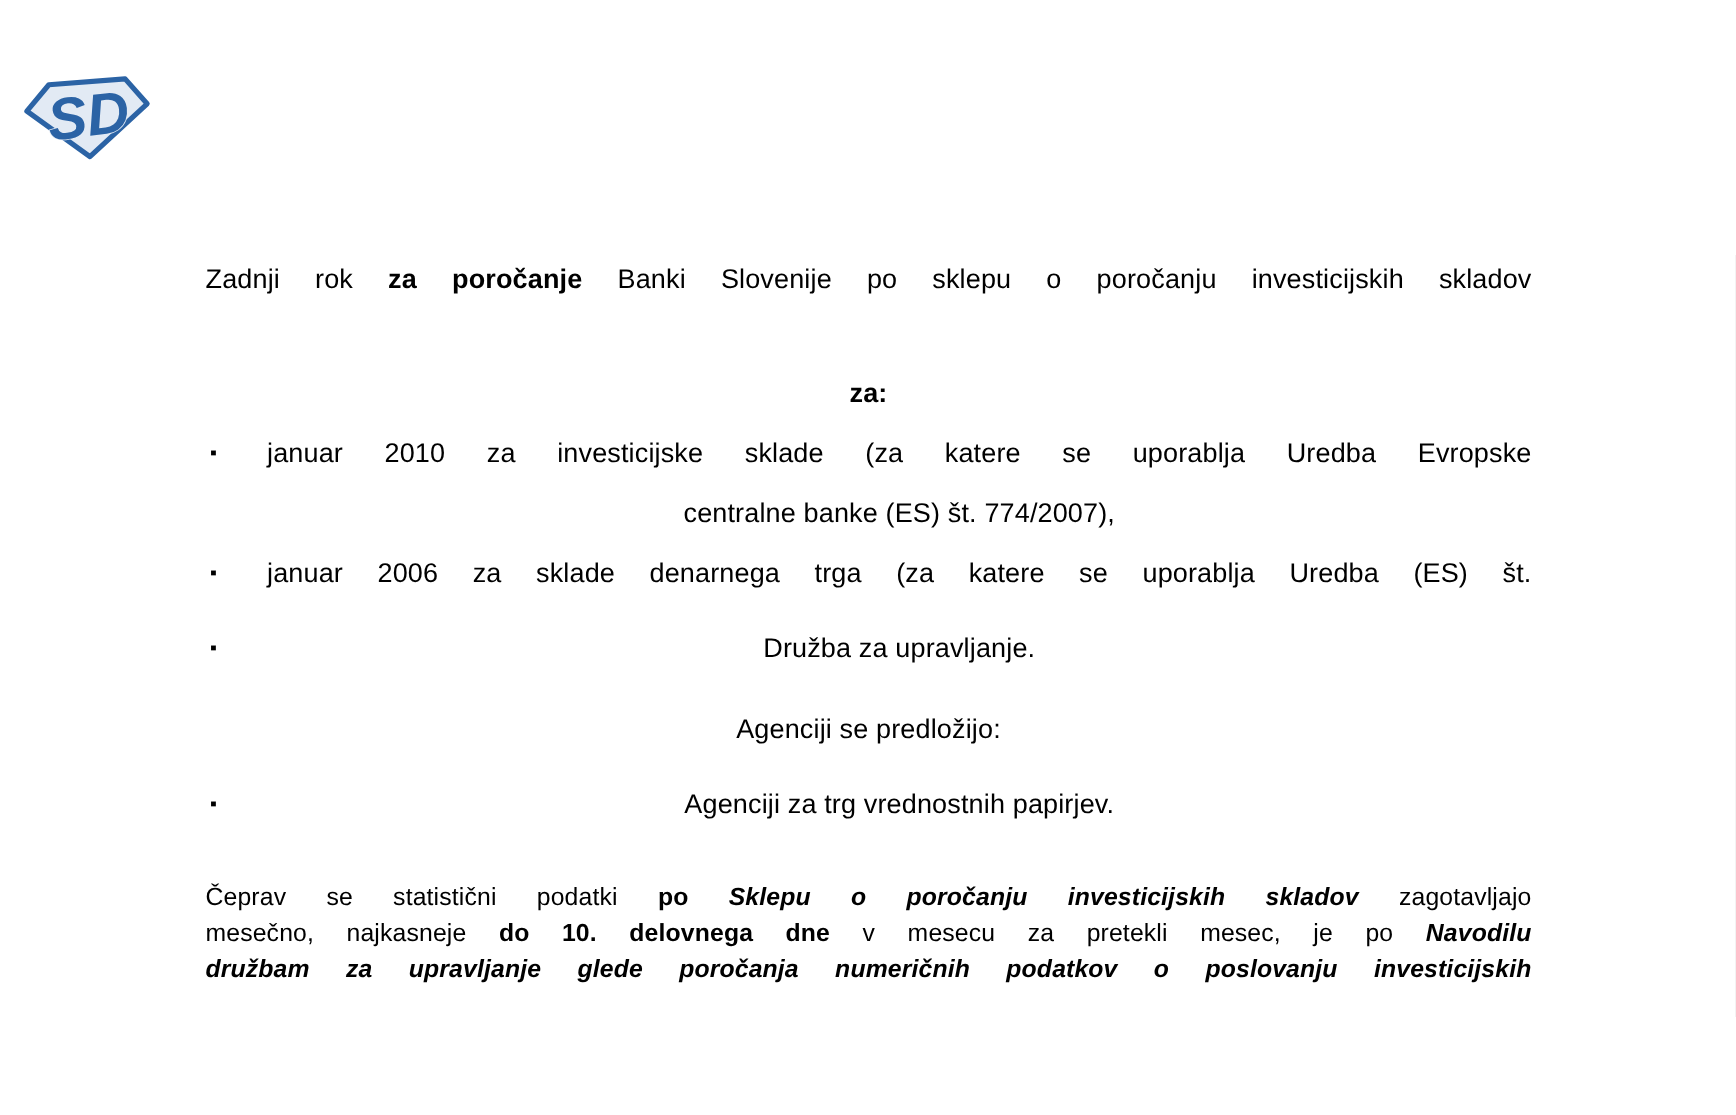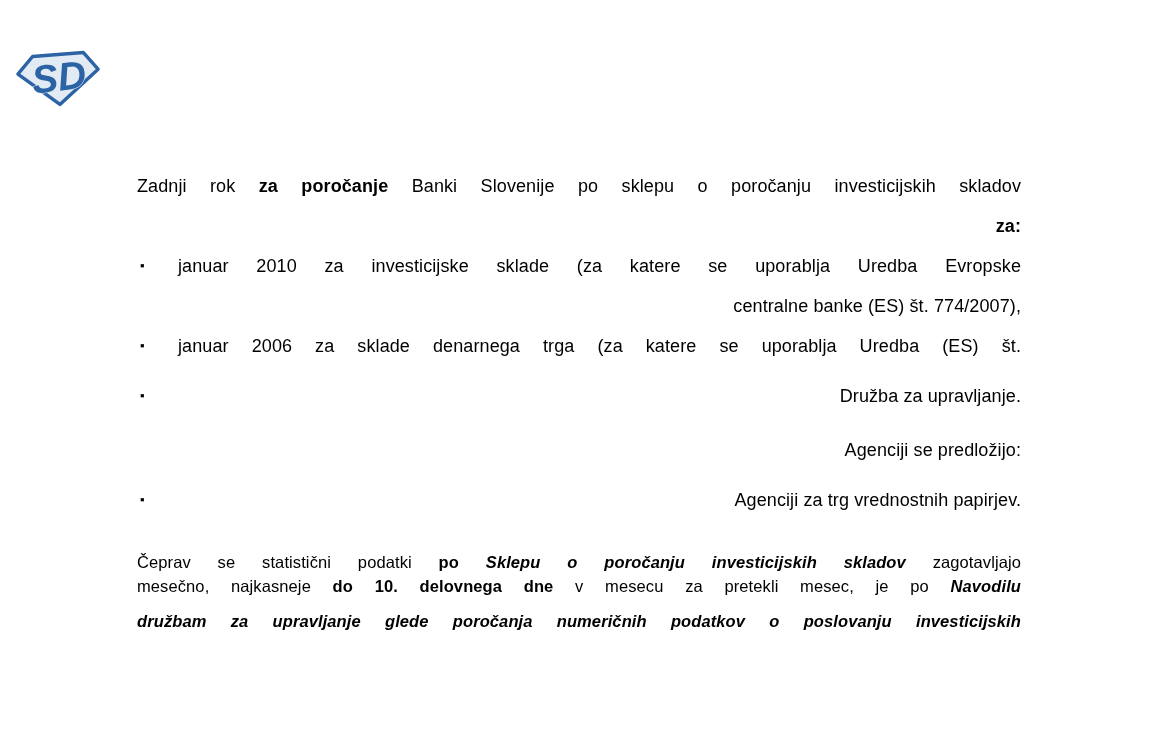--- a/index.html
+++ b/index.html
@@ -11,23 +11,23 @@
     color:#000;
     font-family:"Liberation Sans", sans-serif;
   }
   .logo{position:absolute;left:14px;top:46px;width:88px;height:64px;}
   .content{
     position:absolute;left:137px;top:166px;width:884px;
     font-size:18px;line-height:40px;
     letter-spacing:0.1px;
   }
   .jline{text-align:justify;text-align-last:justify;}
-  .lline{text-align:right;}
-  .b{font-weight:bold;}
-  .bi{font-weight:bold;font-style:italic;margin-top:11px;}
+  .lline{text-align:center;}
+  .b{font-weight:bold;margin-top:36px;}
+  .bi{font-weight:bold;font-style:italic;}
   .bullet-row{position:relative;padding-left:41px;}
   .bullet-mark{
     position:absolute;left:3px;top:0;
     font-size:13px;line-height:40px;
   }
   .mt20{margin-top:20px;}
   .mt14{margin-top:14px;}
   .mt10{margin-top:10px;}
   .note{
     margin-top:30px;

